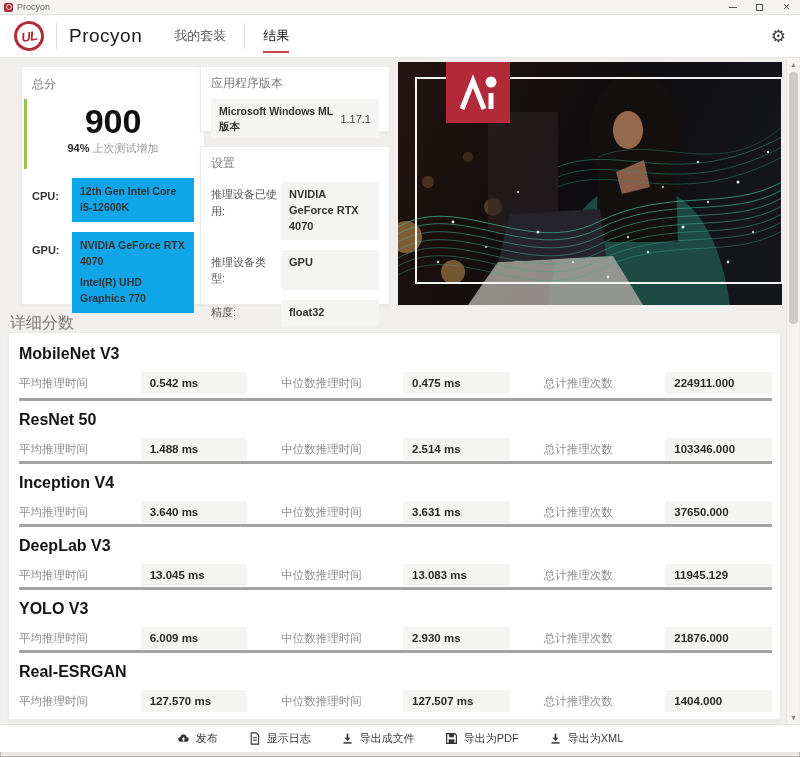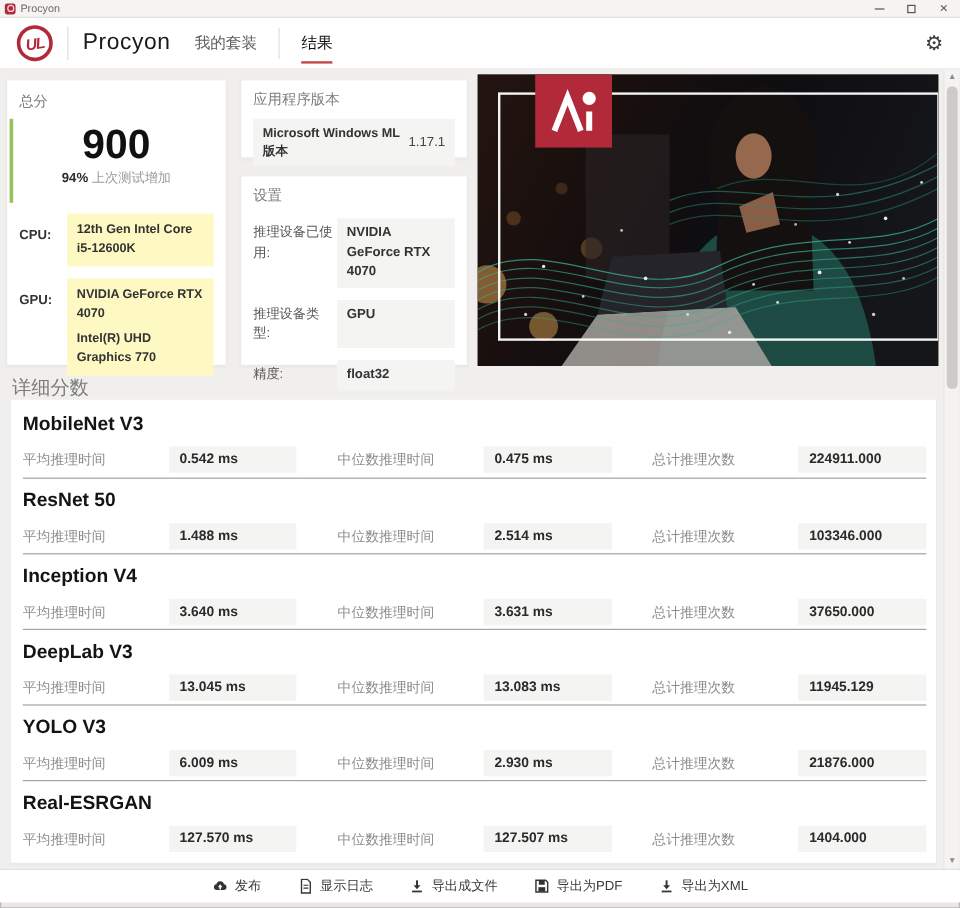--- a/index.html
+++ b/index.html
@@ -21,40 +21,40 @@
   .win-btn .bar { width:8px; height:1px; background:#555; }
   .win-btn .box { width:7px; height:7px; border:1px solid #555; }
   
   .header { position:absolute; left:0; top:15px; width:800px; height:43px; background:#ffffff;
     border-bottom:1px solid #e6e4e2; display:flex; align-items:center; padding:0 14px; }
   .ul-logo { width:30px; height:30px; border:3px solid #b2293a; border-radius:50%;
     color:#b2293a; font-weight:bold; font-size:13px; font-style:italic;
     display:flex; align-items:center; justify-content:center; transform:rotate(-8deg); letter-spacing:-1px; }
   .hdr-divider { width:1px; height:28px; background:#e0dedc; margin:0 12px; }
   .brand { font-size:19px; color:#1a1a1a; letter-spacing:.5px; }
-  .tabs { display:flex; align-items:center; margin-left:14px; height:100%; }
+  .tabs { display:flex; align-items:center; margin-left:26px; height:100%; }
   .tab { font-size:13px; color:#5c5c5c; padding:0 6px; height:100%; display:flex; align-items:center; position:relative; cursor:default; }
   .tab.active { color:#111; }
   .tab.active::after { content:""; position:absolute; left:6px; right:6px; bottom:4px; height:2px; background:#bf4a4a; }
   .tab-divider { width:1px; height:26px; background:#e0dedc; margin:0 12px; }
   .gear { margin-left:auto; font-size:17px; color:#3c3c3c; line-height:1; }
   
   .main { position:absolute; left:0; top:58px; width:800px; height:666px; background:#f1efed; }
   .card { background:#fff; border:1px solid #eceae8; box-shadow:0 1px 2px rgba(0,0,0,.04); }
   .card-title { font-size:12px; color:#7c7c7c; }
   
-  .score-card { position:absolute; left:5px; top:8px; width:184px; height:239px; padding:9px 10px; }
+  .score-card { position:absolute; left:21px; top:8px; width:184px; height:239px; padding:9px 10px; }
   .score-green-bar { position:absolute; left:2px; top:32px; width:3px; height:70px; background:#97c15c; }
   .score-value { text-align:center; font-size:34px; font-weight:bold; color:#111; margin-top:10px; line-height:1.1; }
   .score-delta { text-align:center; font-size:11px; margin-top:1px; }
   .score-delta .pct { color:#2b2b2b; font-weight:bold; }
   .score-delta .lbl { color:#9a9a9a; }
   .hw-row { display:flex; margin-top:10px; }
   .hw-label { width:40px; font-size:11px; font-weight:bold; color:#333; padding-top:12px; }
-  .hw-box { flex:1; background:#fef9c3; padding:6px 8px; font-size:10.5px; font-weight:bold; color:#333; line-height:1.5; }
+  .hw-box { flex:1; background:#0ea5e9; padding:6px 8px; font-size:10.5px; font-weight:bold; color:#333; line-height:1.5; }
   .hw-box .line2 { margin-top:6px; }
   
   .appver-card { position:absolute; left:200px; top:8px; width:190px; height:66px; padding:8px 10px; }
   .appver-row { margin-top:7px; background:#f4f4f3; display:flex; align-items:center; padding:5px 8px; }
   .appver-label { flex:1; font-size:10.5px; font-weight:bold; color:#333; line-height:1.4; }
   .appver-value { font-size:11px; color:#444; margin-left:6px; }
   .settings-card { position:absolute; left:200px; top:88px; width:190px; height:159px; padding:8px 10px; }
   .set-row { display:flex; margin-top:10px;justify-content:center; }
   .set-label { width:66px; font-size:11px; color:#555; line-height:1.5; padding-top:4px; }
   .set-box { flex:1; background:#f4f4f3; padding:5px 8px; font-size:11px; font-weight:bold; color:#333; line-height:1.45; margin-left:4px; }
@@ -66,21 +66,21 @@
     display:flex; align-items:center; justify-content:center; }
   
   .scrollbar { position:absolute; right:1px; top:58px; width:13px; height:666px; background:#f4f3f2; border-left:1px solid #e8e6e4; }
   .scroll-arrow { width:13px; height:13px; color:#8a8a8a; font-size:7px; display:flex; align-items:center; justify-content:center; }
   .scroll-arrow.down { position:absolute; bottom:0; }
   .scroll-thumb { position:absolute; top:14px; left:2px; width:9px; height:252px; background:#cccbc9; border-radius:4px; }
   
   .detail-title { position:absolute; left:10px; top:255px; font-size:16px; color:#7c7c7c; }
   .detail-card { position:absolute; left:8px; top:274px; width:773px; height:388px; padding:2px 8px 0 10px; overflow:hidden; }
   .model-section { padding-top:10px; height:63px; }
-  .model-section + .model-section { border-top:1px solid #a3a3a3; }
+  .model-section + .model-section { border-top:3px solid #a3a3a3; }
   .model-name { font-size:16px; font-weight:bold; color:#141414; margin-bottom:9px; }
   .metric-row { display:flex; align-items:center; }
   .m-label { width:122px; font-size:11.5px; color:#8d8d8d; }
   .m-box { width:107px; height:22px; line-height:22px; background:#f4f4f3; font-size:11.5px; font-weight:bold; color:#2a2a2a; padding-left:9px; }
   .m-gap { width:34px; }
   
   .footer { position:absolute; left:0; top:724px; width:800px; height:28px; background:#fff;
     border-top:1px solid #e3e1df; display:flex; align-items:center; justify-content:center; gap:30px; }
   .foot-btn { display:flex; align-items:center; gap:6px; font-size:11px; color:#3a3a3a; cursor:default; }
   .foot-btn svg { display:block; }

